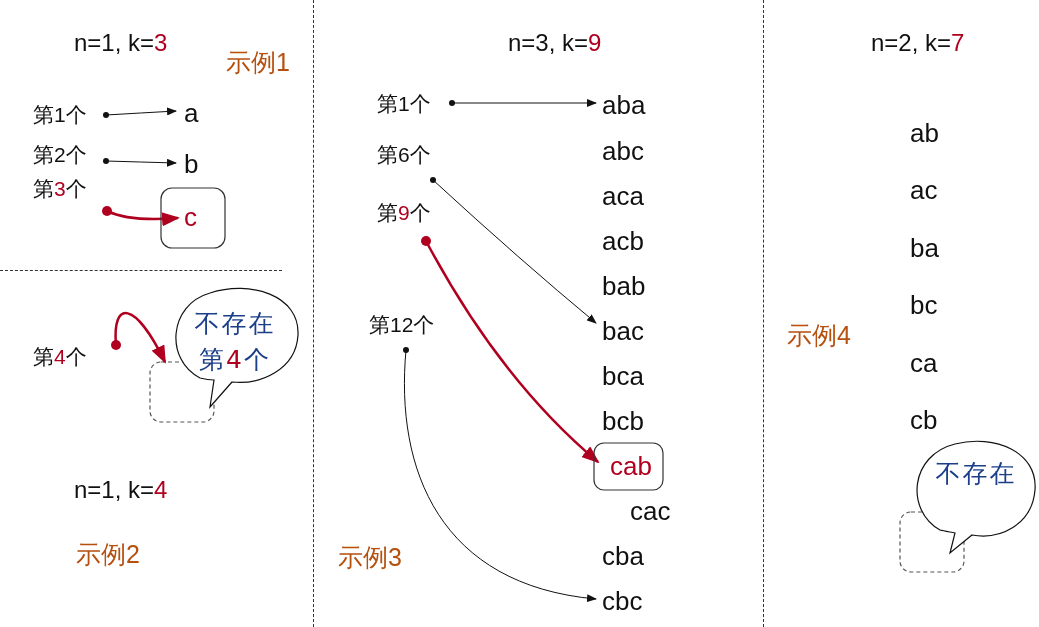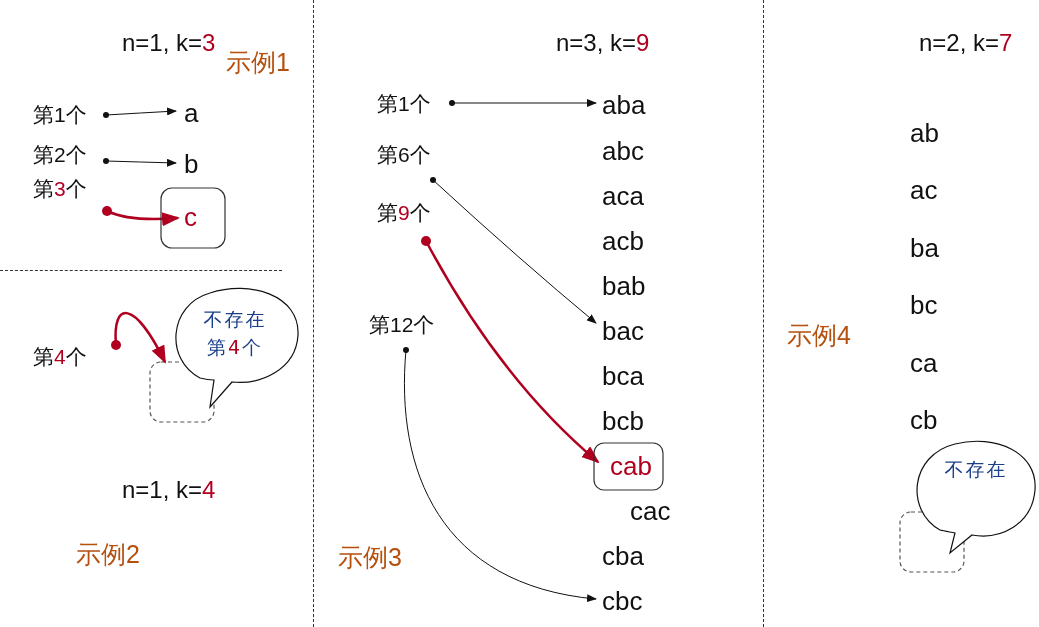--- a/index.html
+++ b/index.html
@@ -6,26 +6,26 @@
   #canvas {
     position: relative;
     width: 1039px;
     height: 627px;
     overflow: hidden;
     background: #ffffff;
     font-family: "Liberation Sans", "DejaVu Sans", sans-serif;
     color: #111111;
   }
   .abs { position: absolute; white-space: nowrap; line-height: 1; }
-  .param { font-size: 24px; margin-left: 48px; }
+  .param { font-size: 24px; }
   .hl { color: #b00020; }
   .example-label { font-size: 25px; color: #b5500f; }
   .rank { font-size: 21px; }
   .perm { font-size: 26px; }
-  .bubble-text { font-family: "DejaVu Sans", sans-serif; font-size: 19px; color: #1c3f8a; text-align: center; line-height: 1.45; letter-spacing: 2px; }
+  .bubble-text { font-family: "DejaVu Sans", sans-serif; font-size: 25px; color: #1c3f8a; text-align: center; line-height: 1.45; letter-spacing: 2px; }
   svg.overlay { position: absolute; left: 0; top: 0; }
   .divider-v { position: absolute; top: 0; width: 0; height: 627px; border-left: 1.3px dashed #333; }
   .divider-h { position: absolute; height: 0; border-top: 1.3px dashed #333; }
 </style>
 </head>
 <body>
 
 <div id="canvas">
 
   <div class="divider-v" style="left:313px;"></div>

